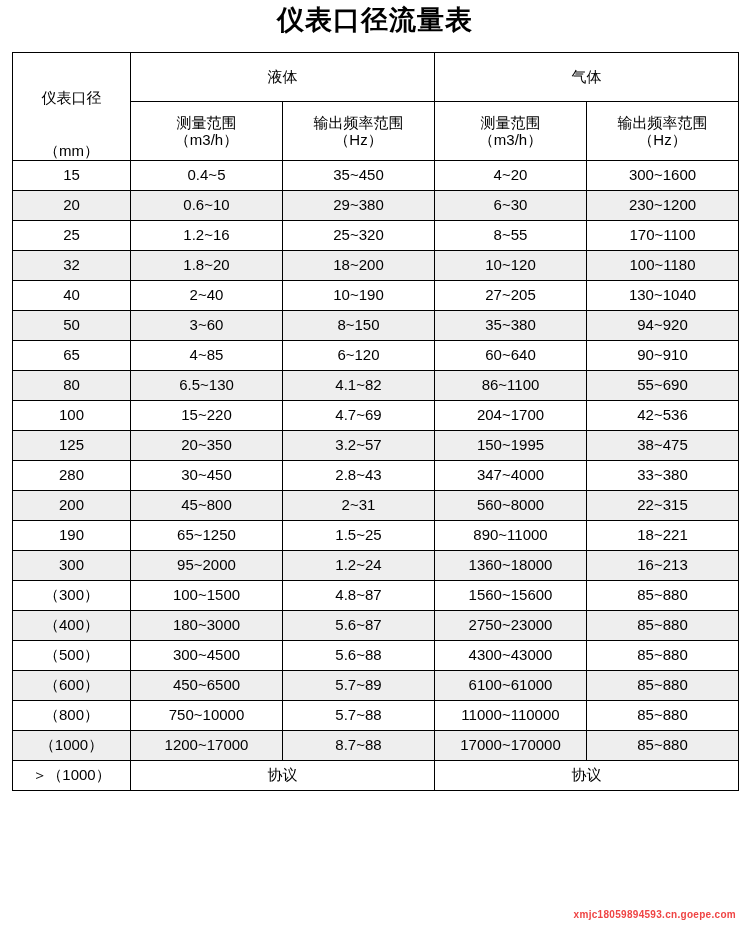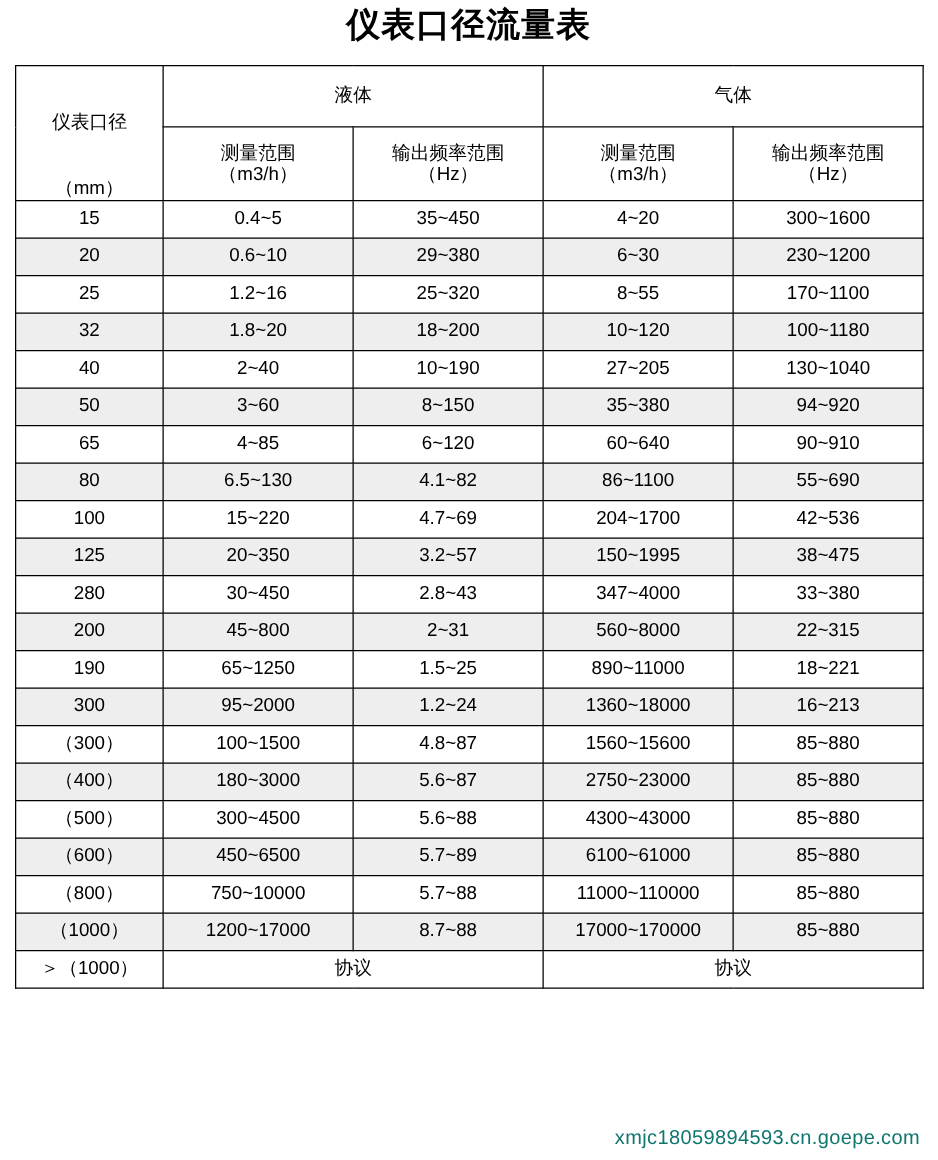--- a/index.html
+++ b/index.html
@@ -73,24 +73,25 @@
   tbody tr:nth-child(odd) td {
     background: #ffffff;
   }
   tbody tr:nth-child(even) td {
     background: #eeeeee;
   }
   .watermark {
     position: absolute;
     right: 14px;
     bottom: 8px;
-    font-size: 16px;
-    color: #0f766e;
+    font-size: 10px;
+    color: #ef4444;
     letter-spacing: 0.3px;
     font-family: "Liberation Sans", "DejaVu Sans", sans-serif;
+    font-weight: bold;
   }
   col.c1 { width: 118px; }
   col.c2 { width: 152px; }
   col.c3 { width: 152px; }
   col.c4 { width: 152px; }
   col.c5 { width: 152px; }
 </style>
 </head>
 <body>
 

